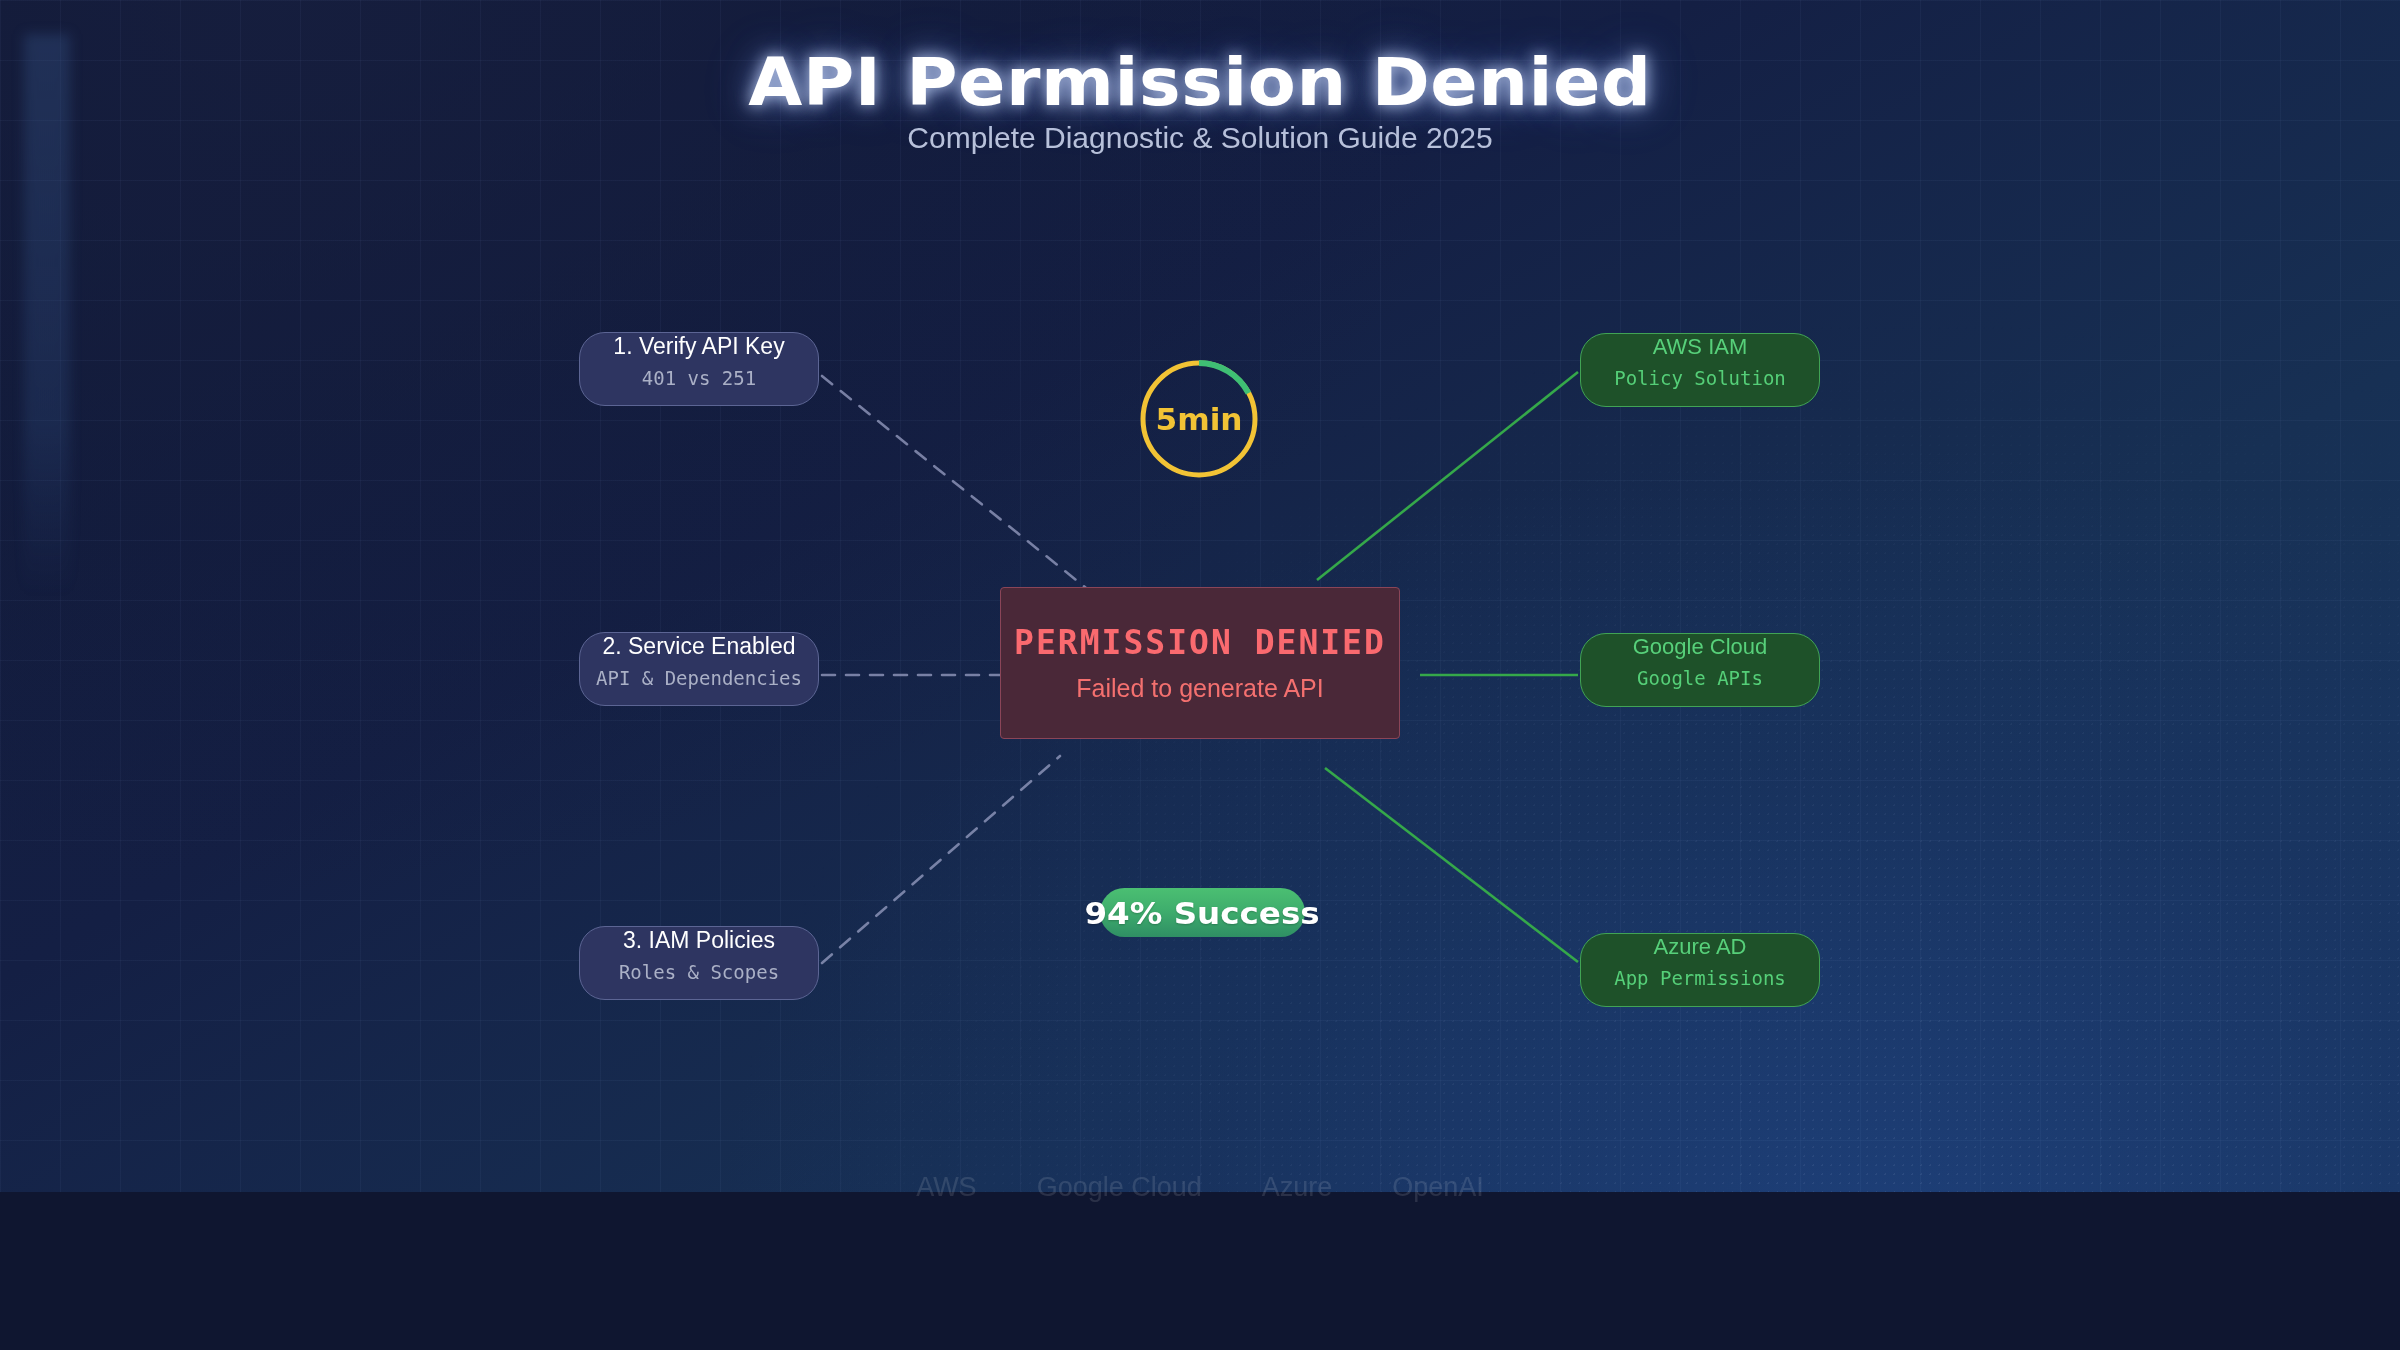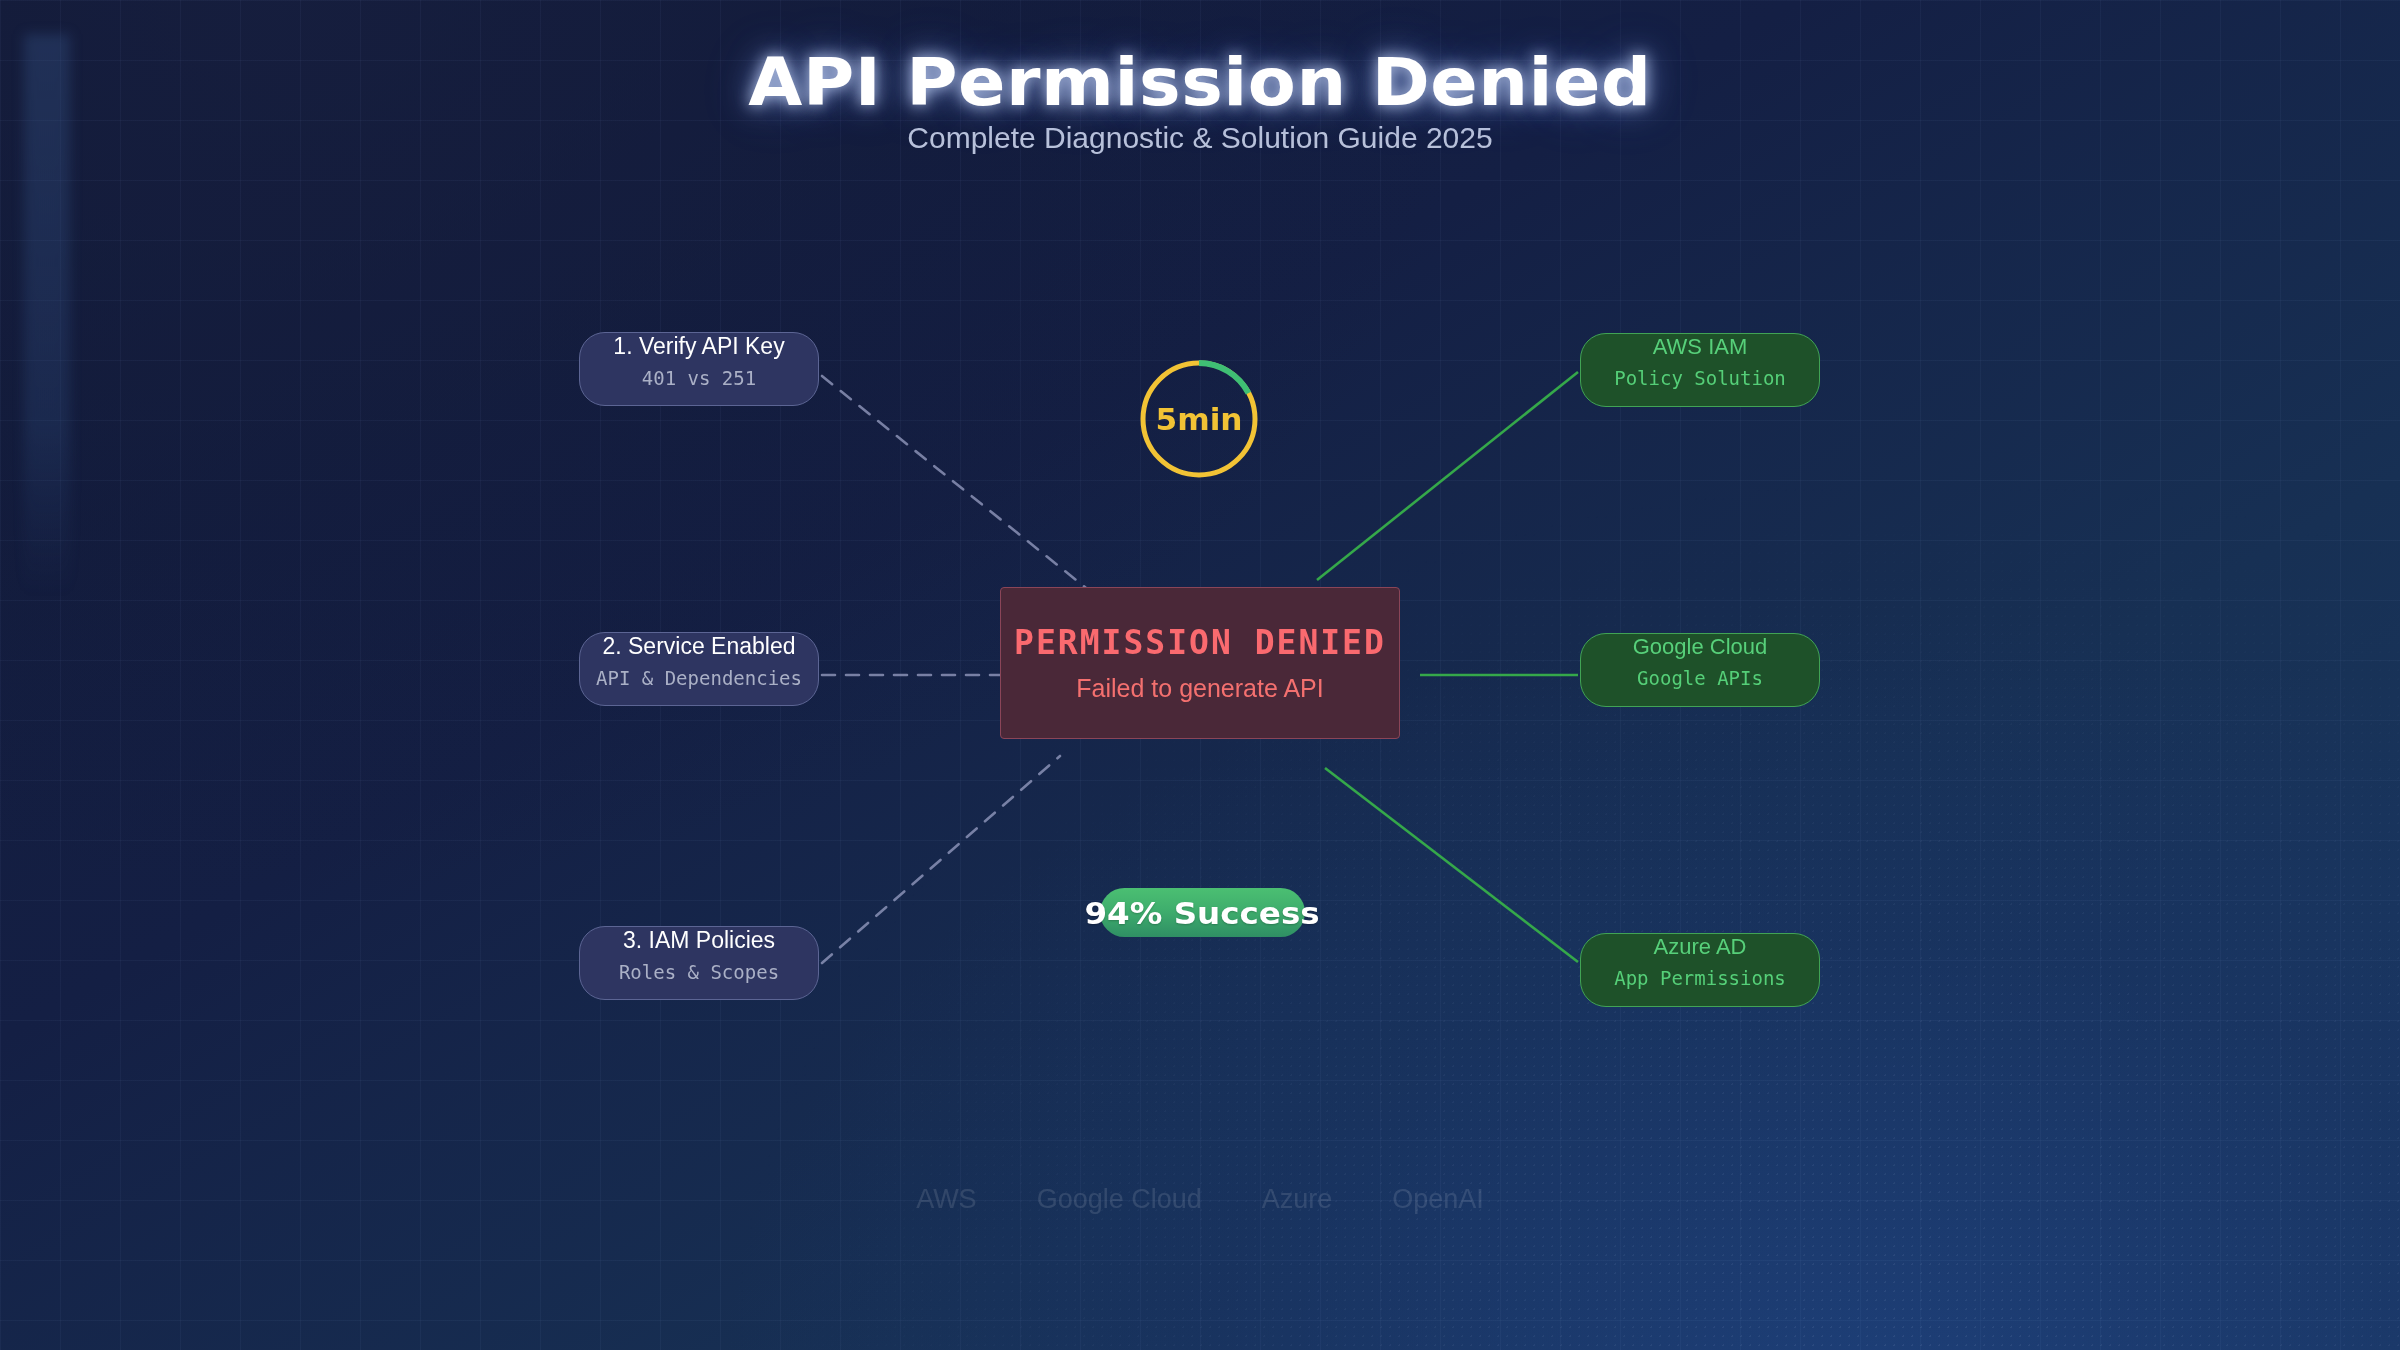--- a/index.html
+++ b/index.html
@@ -5,21 +5,21 @@
   * { margin:0; padding:0; box-sizing:border-box; }
 
   html, body {
     width:2400px; height:1350px;
     overflow:hidden;
     background:#0f1630;
   }
 
   #stage {
     position:relative;
-    width:2400px; height:1350px;
+    width:2400px; height:1192px;
     font-family:"Liberation Sans", sans-serif;
     background:
       radial-gradient(ellipse 1600px 1100px at 78% 104%, rgba(30,64,124,0.85) 0%, rgba(25,52,104,0.45) 42%, rgba(20,38,78,0.0) 72%),
       radial-gradient(ellipse 1200px 900px at 12% 0%, rgba(22,30,62,0.9) 0%, rgba(18,25,54,0.2) 60%, rgba(16,22,48,0) 100%),
       linear-gradient(150deg, #121a38 0%, #141f44 38%, #173054 68%, #1b3a64 100%);
   }
 
   
   #grid {
     position:absolute; inset:0;
@@ -153,21 +153,20 @@
     transform:scaleX(1.05);
     text-shadow:0 1px 2px rgba(0,0,0,0.22);
   }
 
   
   #footer {
     position:absolute; left:0; top:1172px; width:2400px;
     display:flex; justify-content:center; align-items:center;
     gap:60px;
     pointer-events:none;
-    margin-top:12px;
   }
   #footer .brand {
     font-size:27px;
     color:#ffffff;
     opacity:0.115;
   }
 </style>
 </head>
 <body>
 

